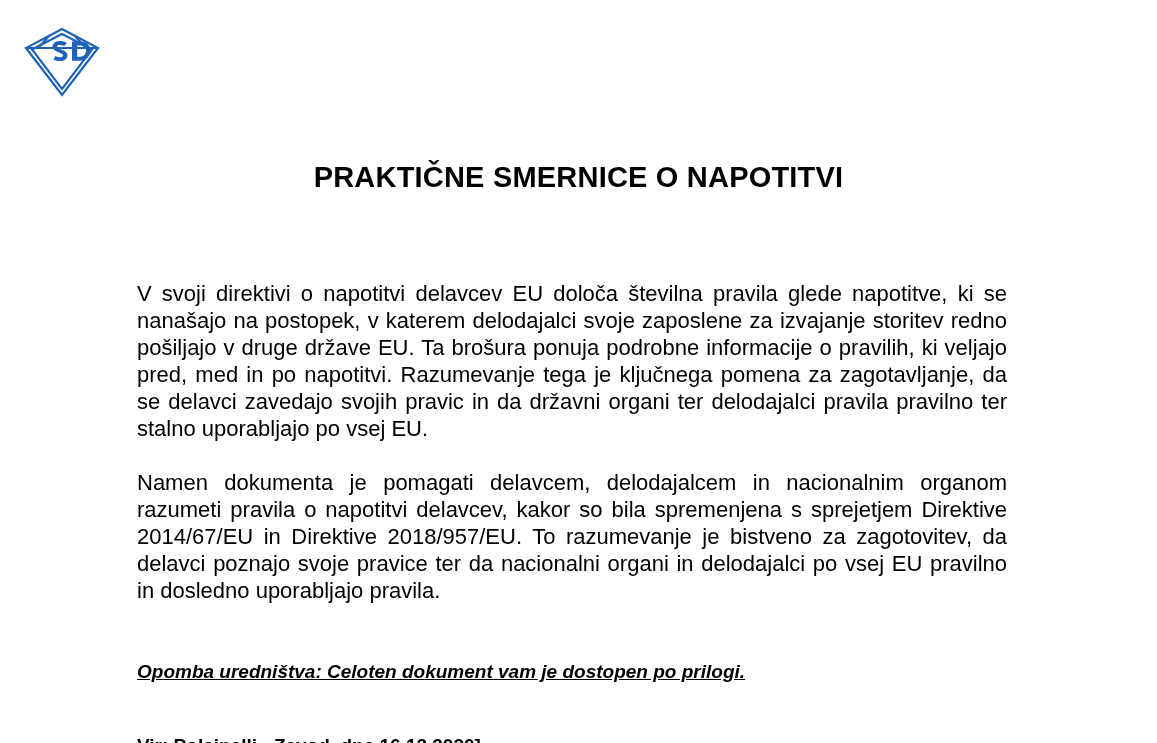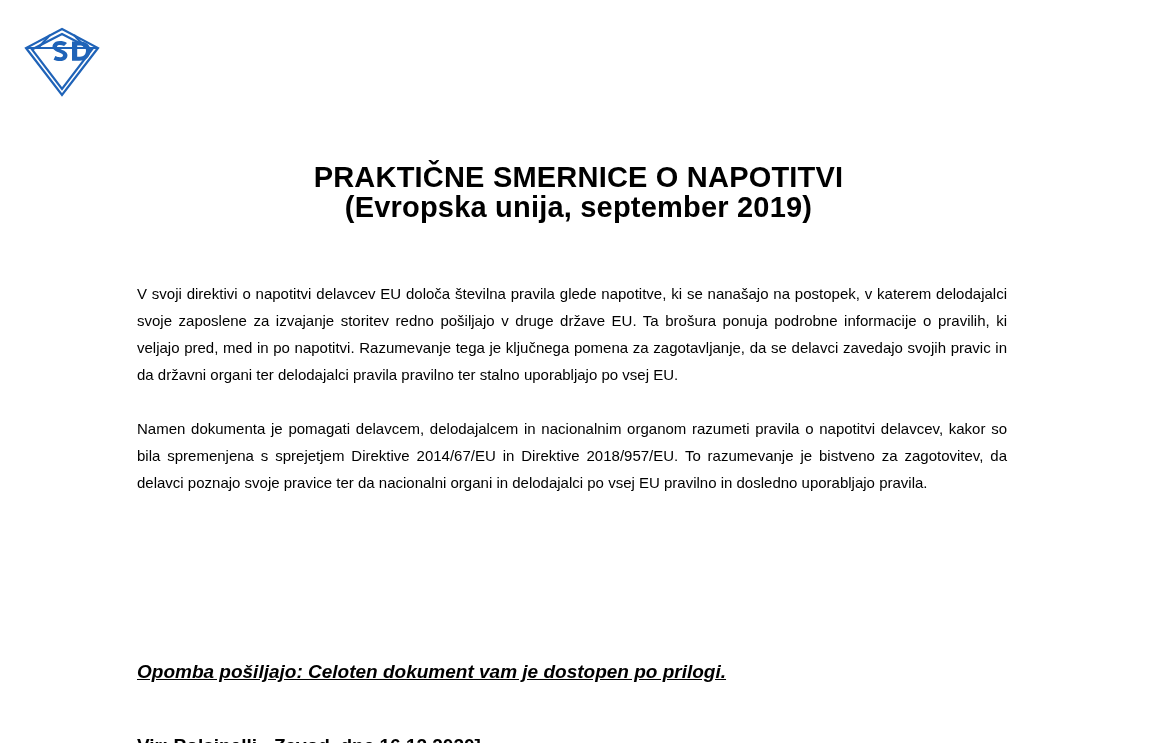--- a/index.html
+++ b/index.html
@@ -51,21 +51,21 @@
   }
 
   
   .content {
     position: absolute;
     left: 137px;
     top: 280px;
     width: 882px;
   }
   .para {
-    font-size: 15px;
+    font-size: 22px;
     line-height: 27px;
     text-align: justify;
     text-justify: inter-word;
     margin: 0 12px 27px 0;
   }
   .para:last-child {
     margin-bottom: 0;
   }
 
   .note {
@@ -109,25 +109,24 @@
       </g>
       <g fill="#1f63b8">
         <path d="M47 17c-5-3-12-2.5-14 1.5-1.8 3.6 1.4 6.2 5.6 7.8 3.4 1.3 5 2.2 4.3 3.7-0.7 1.6-4.2 1.8-7.6 0.1l-1.7 3.6c4.7 2.3 11.4 1.9 13.4-2.3 1.8-3.8-1.5-6.3-5.7-7.9-3.1-1.2-4.8-2-4.2-3.4 0.6-1.4 3.8-1.6 7-0.2z"></path>
         <path d="M52 15.5h8.5c6 0 9.8 3.6 9.8 9 0 6.1-4.3 10.3-11 10.3H52zm5.2 3.9v11.4h2.8c3.8 0 6-2.4 6-6.2 0-3.4-2-5.2-5.6-5.2z"></path>
       </g>
     </svg>
   </div>
 
   <div class="title-block">
     <div class="title-line">PRAKTIČNE SMERNICE O NAPOTITVI</div>
-    <div class="title-line">(Evropska unija, september 2019)</div>
   </div>
 
   <div class="content">
     <p class="para">V svoji direktivi o napotitvi delavcev EU določa številna pravila glede napotitve, ki se nanašajo na postopek, v katerem delodajalci svoje zaposlene za izvajanje storitev redno pošiljajo v druge države EU. Ta brošura ponuja podrobne informacije o pravilih, ki veljajo pred, med in po napotitvi. Razumevanje tega je ključnega pomena za zagotavljanje, da se delavci zavedajo svojih pravic in da državni organi ter delodajalci pravila pravilno ter stalno uporabljajo po vsej EU.</p>
     <p class="para">Namen dokumenta je pomagati delavcem, delodajalcem in nacionalnim organom razumeti pravila o napotitvi delavcev, kakor so bila spremenjena s sprejetjem Direktive 2014/67/EU in Direktive 2018/957/EU. To razumevanje je bistveno za zagotovitev, da delavci poznajo svoje pravice ter da nacionalni organi in delodajalci po vsej EU pravilno in dosledno uporabljajo pravila.</p>
   </div>
 
-  <div class="note">Opomba pošiljajo: Celoten dokument vam je dostopen po prilogi.</div>
+  <div class="note">Opomba uredništva: Celoten dokument vam je dostopen po prilogi.</div>
 
   <div class="footer-line">Vir: Polsinelli - Zavod, dne 16.12.2020]</div>
 
 </div>
 
 </body></html>

